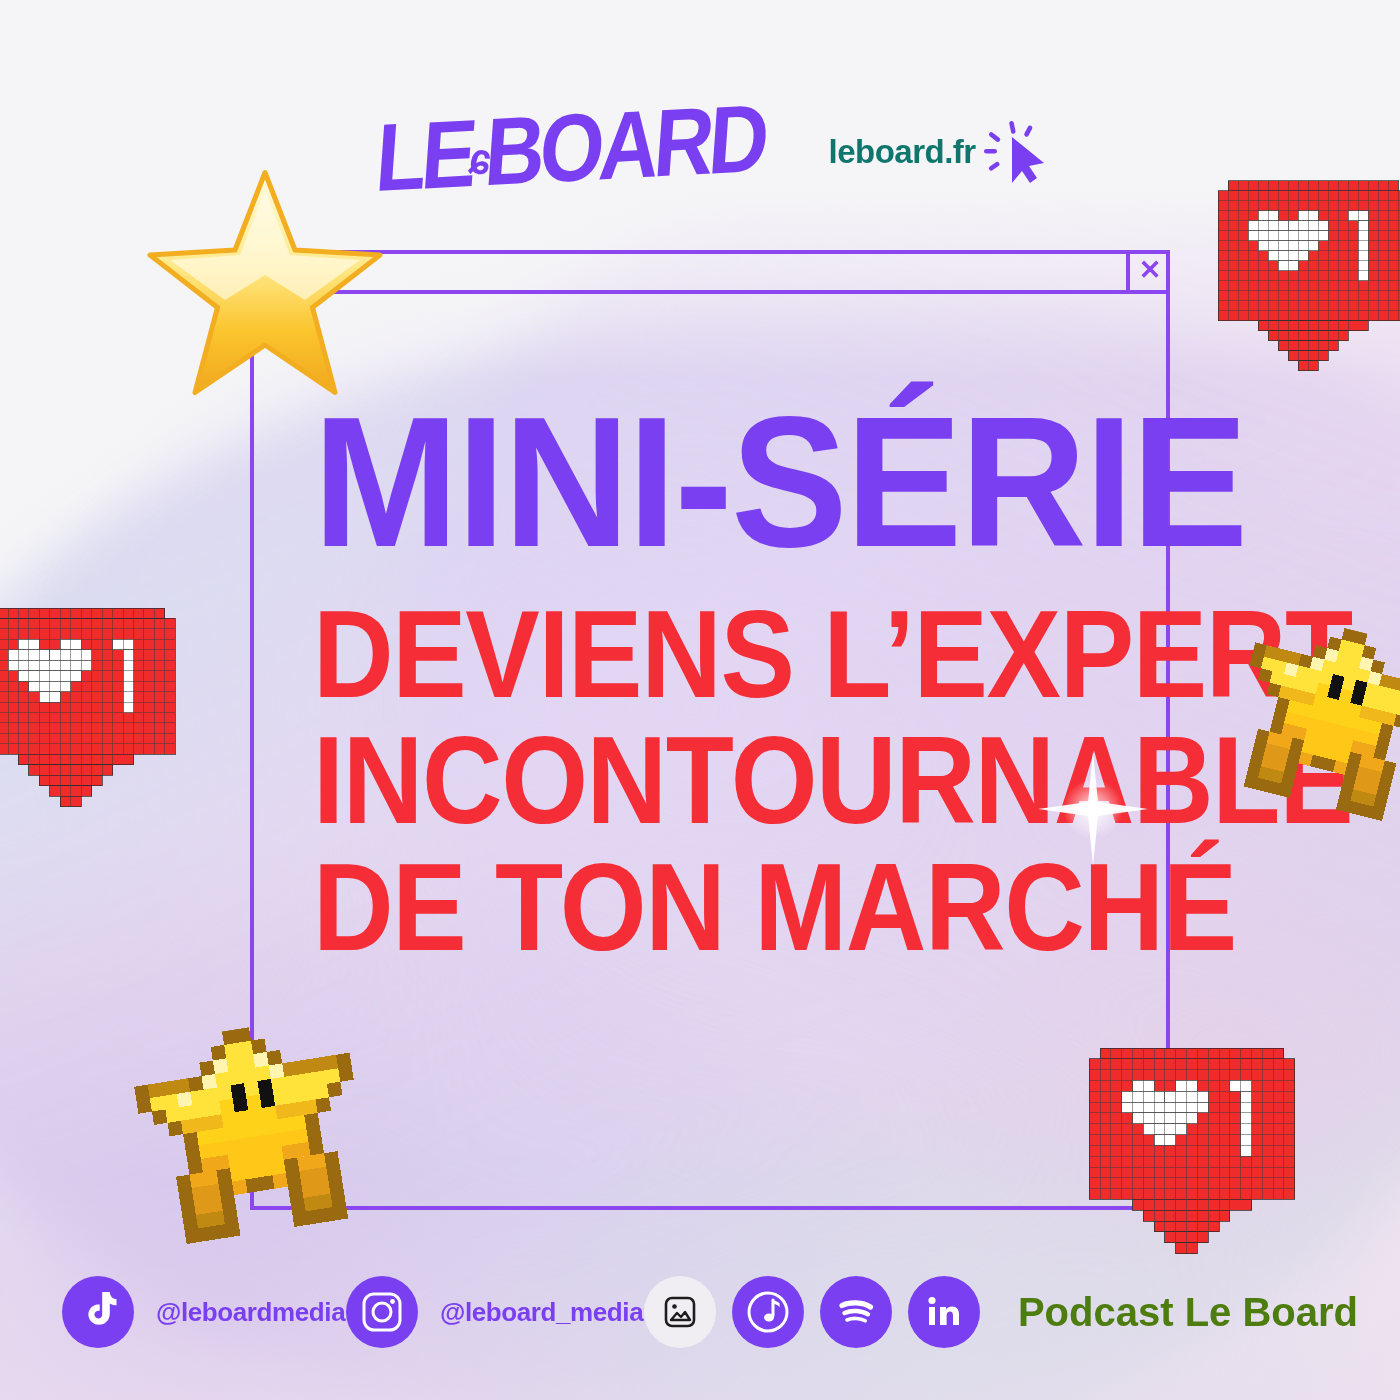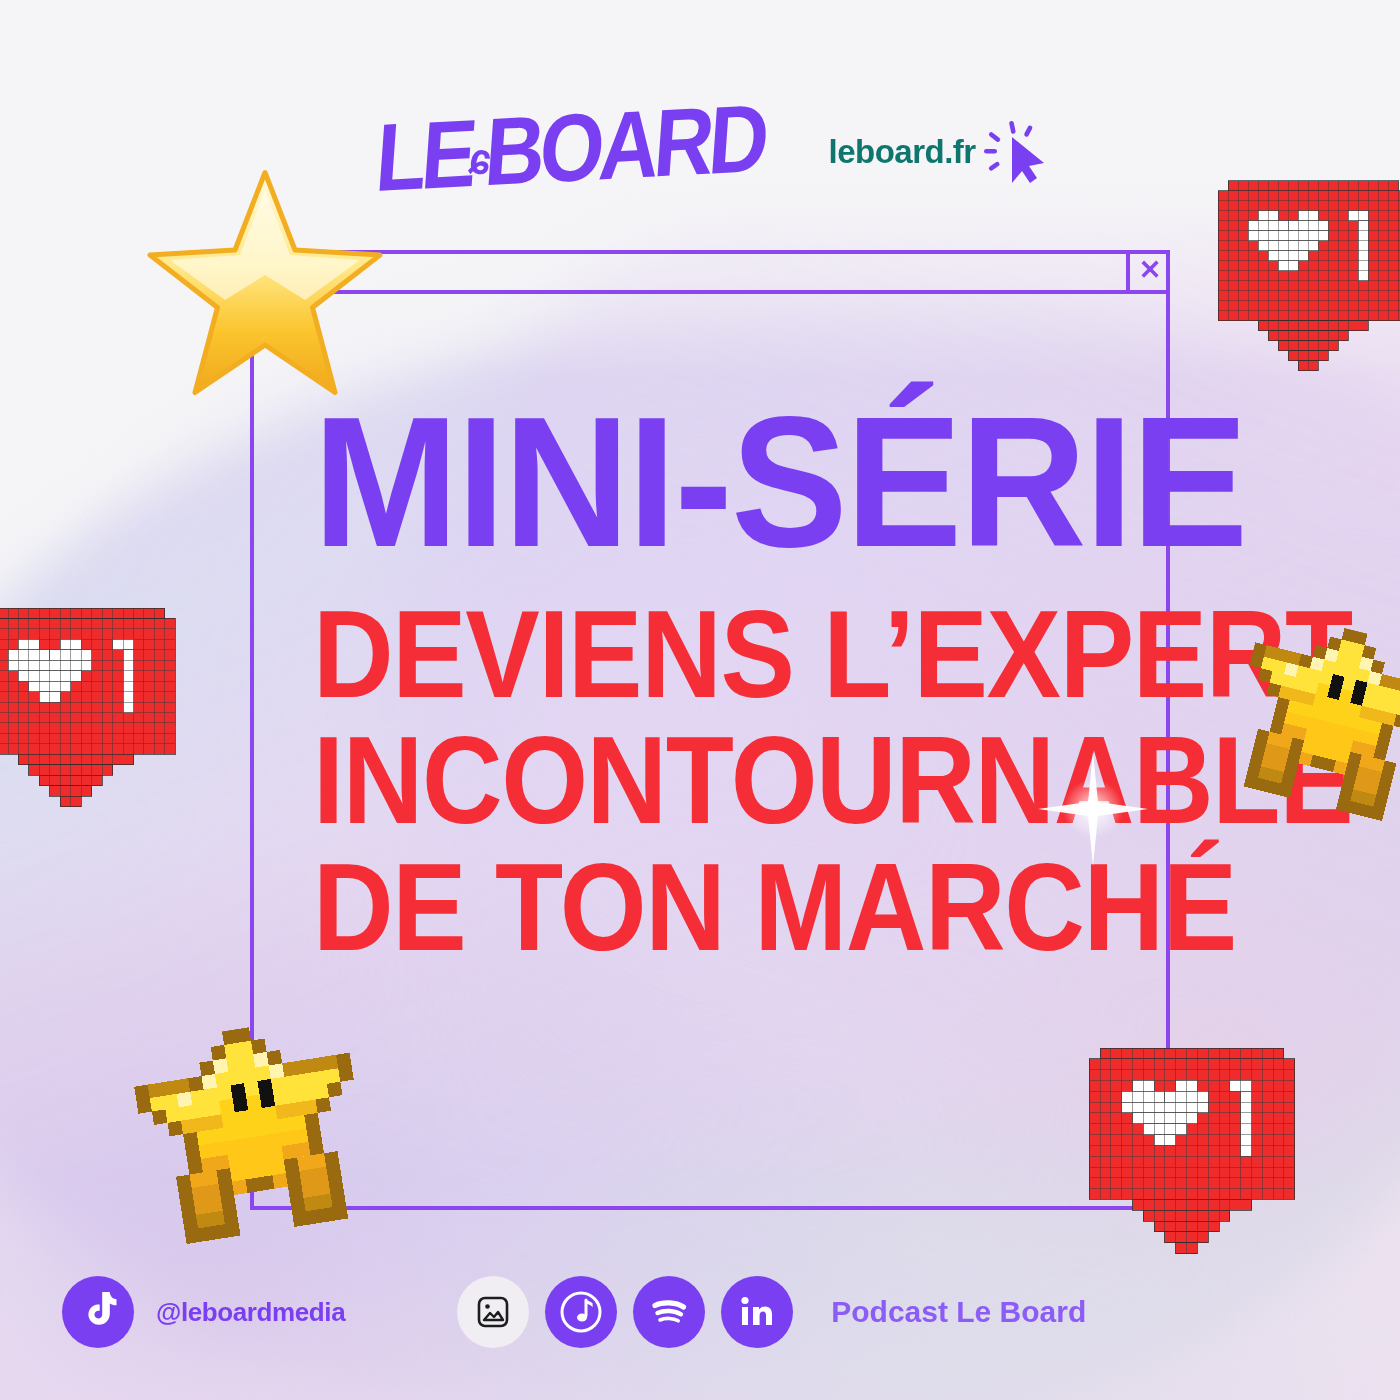--- a/index.html
+++ b/index.html
@@ -121,21 +121,21 @@
     background:#7a3ff0;display:flex;align-items:center;justify-content:center;
     flex:0 0 auto;
   }
   .badge.plain{background:#f0eef2;}
   .handle{
     font-size:26px;font-weight:bold;color:#7a3ff0;letter-spacing:-.4px;
     margin-left:22px;white-space:nowrap;
   }
   .gap-lg{width:56px;}
   .podcast-row{display:flex;align-items:center;gap:16px;}
-  .podcast-label{font-size:30px;font-weight:bold;color:#8b5cf6;margin-left:22px;white-space:nowrap;}
+  .podcast-label{font-size:40px;font-weight:bold;color:#4d7c0f;margin-left:22px;white-space:nowrap;}
 
   
   .sticker{position:absolute;}
   .px-cell{shape-rendering:crispEdges;}
 </style>
 </head>
 <body>
 
 <div class="stage">
 
@@ -468,20 +468,30 @@
       <div class="badge">
         <svg width="40" height="44" viewBox="0 0 40 44">
           <path fill="#fff" d="M25.5 2h6.2c.4 4.1 2.8 6.9 6.8 7.3v6c-2.4.2-4.6-.4-6.7-1.7v9.9c0 6.4-4.6 11.3-10.9 11.3-5.2 0-9.6-3.8-10.4-8.8-.9-5.8 3.4-11.2 9.3-11.6.6 0 1.2 0 1.9.1v6.3c-2.4-.5-4.5.6-5.1 2.7-.5 1.9.4 3.9 2.2 4.6 2.1.9 4.6-.2 5.2-2.4.2-.6.2-1.2.2-1.8V2z"></path>
         </svg>
       </div>
       <span class="handle">@leboardmedia</span>
     </div>
 
     <div class="gap-lg"></div>
 
+    <div class="soc">
+      <div class="badge">
+        <svg width="42" height="42" viewBox="0 0 42 42">
+          <rect x="3" y="3" width="36" height="36" rx="10" ry="10" fill="none" stroke="#fff" stroke-width="3"></rect>
+          <circle cx="21" cy="21" r="9" fill="none" stroke="#fff" stroke-width="3"></circle>
+          <circle cx="31.5" cy="10.5" r="2.4" fill="#fff"></circle>
+        </svg>
+      </div>
+      <span class="handle">@leboard_media</span>
+    </div>
 
     <div class="gap-lg"></div>
 
     <div class="podcast-row">
 
       <div class="badge plain">
         <svg width="36" height="36" viewBox="0 0 36 36">
           <rect x="4" y="4" width="28" height="28" rx="6" fill="none" stroke="#1d1d1f" stroke-width="2.6"></rect>
           <circle cx="12.5" cy="12.5" r="2.3" fill="#1d1d1f"></circle>
           <path d="M9 26 L15 19 L19 23 L23 18 L28 26 Z" fill="none" stroke="#1d1d1f" stroke-width="2.4" stroke-linejoin="round"></path>

